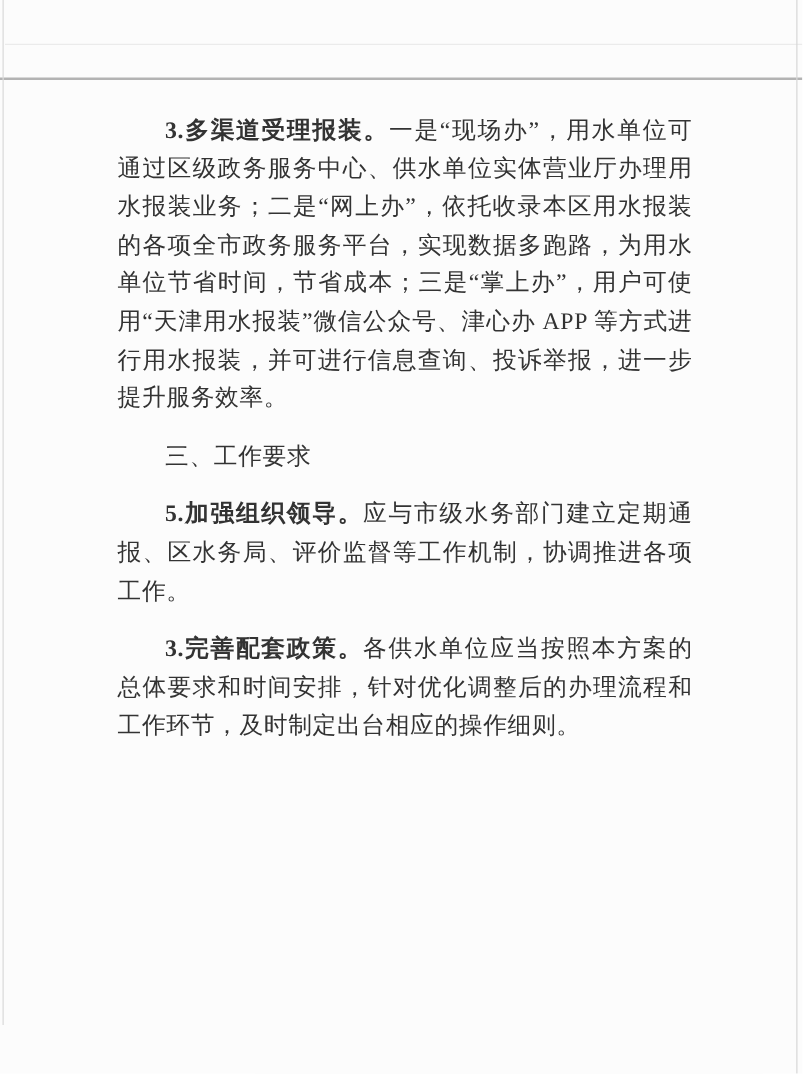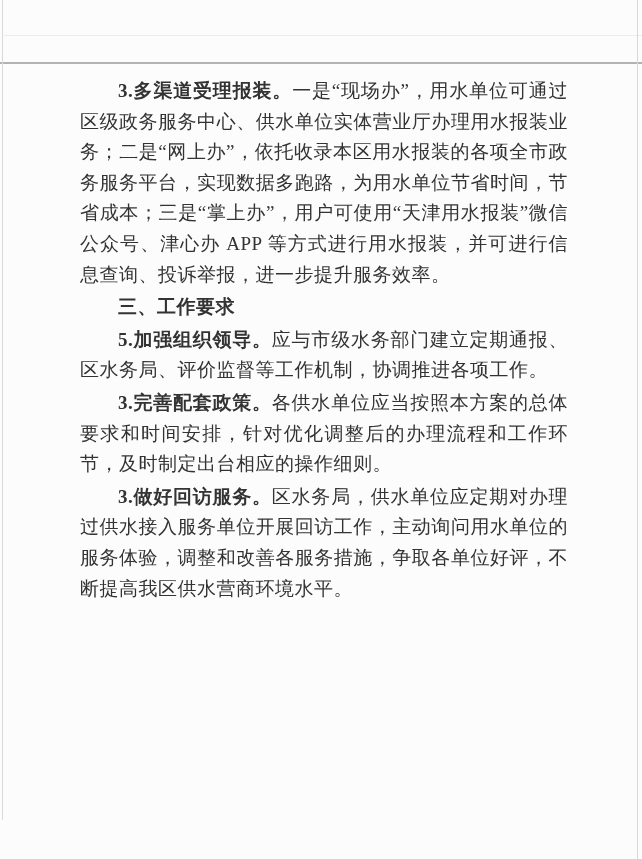--- a/index.html
+++ b/index.html
@@ -35,26 +35,26 @@
     top: 74px;
     width: 492px;
     color: #333333;
     font-size: 19px;
     line-height: 30.6px;
     text-align: justify;
     text-justify: inter-ideograph;
     letter-spacing: 0.5px;
   }
   .doc-body p {
-    margin: 2px;
+    margin: 16px;
     padding: 0;
     text-indent: 2em;
   }
   .lead { font-weight: bold; }
-  .section-heading { font-weight: bold; }
+  .section-heading { font-weight: normal; }
 </style>
 </head>
 <body>
 
 <div class="scan-canvas">
 
   <div class="edge-line-faint-top"></div>
   <div class="edge-line-strong-top"></div>
   <div class="edge-line-left"></div>
   <div class="edge-line-right"></div>
@@ -64,16 +64,15 @@
     <p><span class="lead">3.多渠道受理报装。</span><span>一是“现场办”，用水单位可通过区级政务服务中心、供水单位实体营业厅办理用水报装业务；二是“网上办”，依托收录本区用水报装的各项全市政务服务平台，实现数据多跑路，为用水单位节省时间，节省成本；三是“掌上办”，用户可使用“天津用水报装”微信公众号、津心办 APP 等方式进行用水报装，并可进行信息查询、投诉举报，进一步提升服务效率。</span></p>
 
 
 
     <p class="section-heading">三、工作要求</p>
 
     <p><span class="lead">5.加强组织领导。</span><span>应与市级水务部门建立定期通报、区水务局、评价监督等工作机制，协调推进各项工作。</span></p>
 
     <p><span class="lead">3.完善配套政策。</span><span>各供水单位应当按照本方案的总体要求和时间安排，针对优化调整后的办理流程和工作环节，及时制定出台相应的操作细则。</span></p>
 
-    <p><span class="lead">3.做好回访服务。</span><span>区水务局，供水单位应定期对办理过供水接入服务单位开展回访工作，主动询问用水单位的服务体验，调整和改善各服务措施，争取各单位好评，不断提高我区供水营商环境水平。</span></p>
 
   </div>
 </div>
 
 </body></html>

